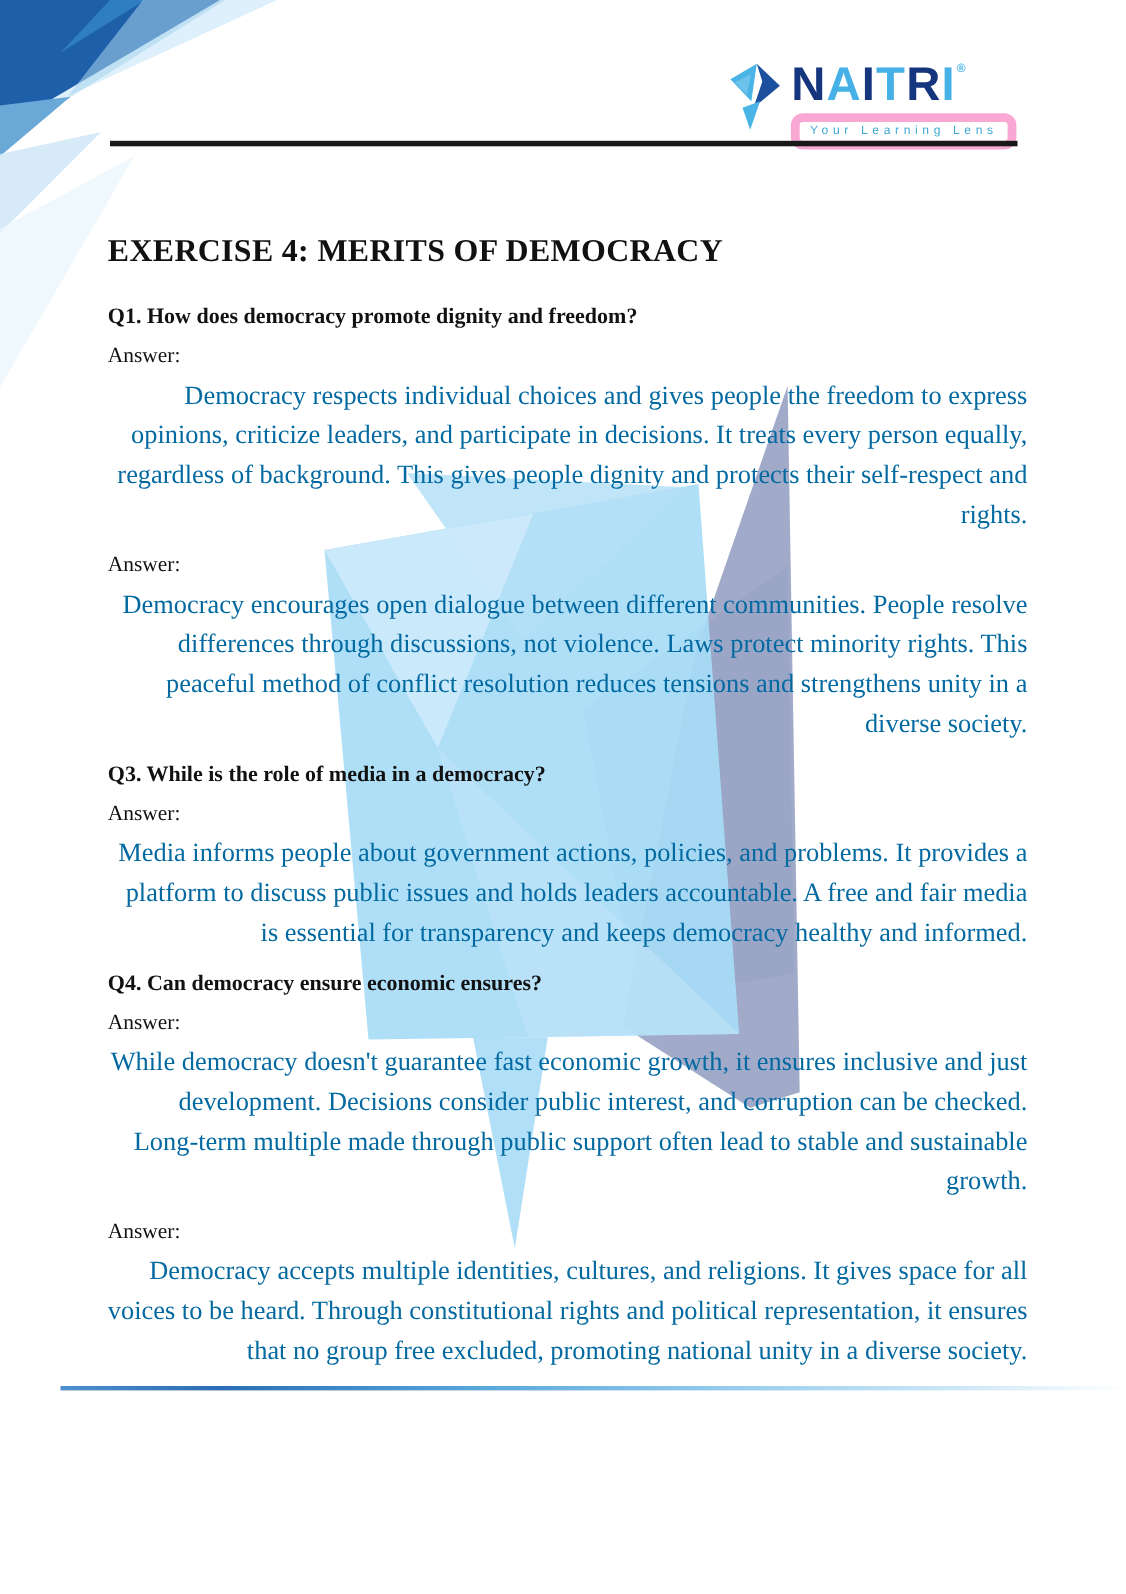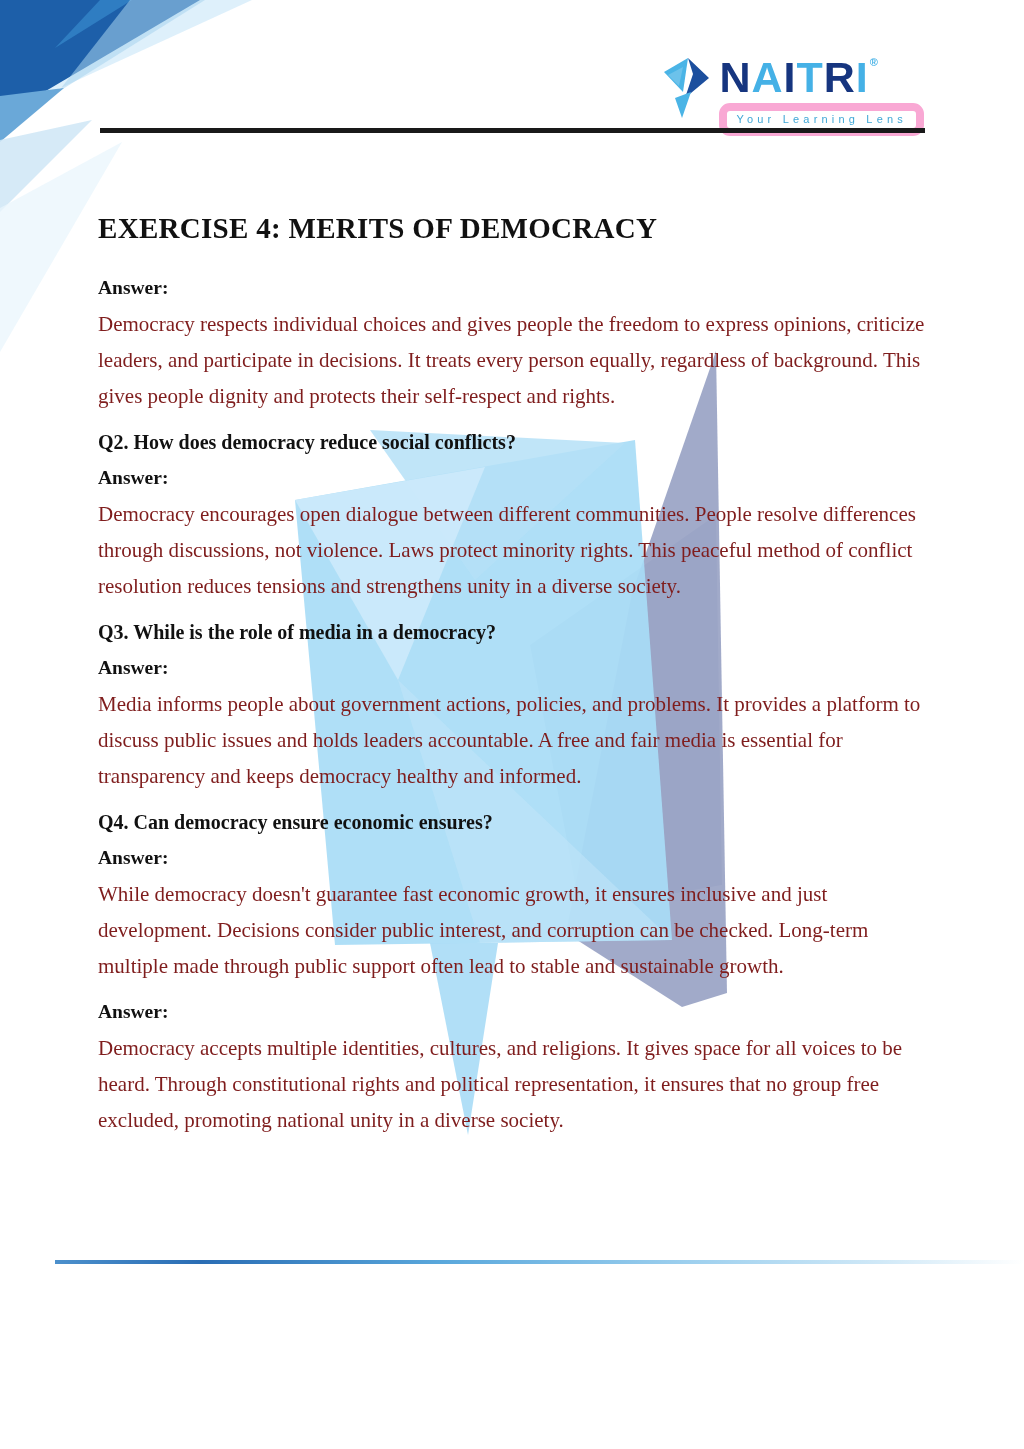--- a/index.html
+++ b/index.html
@@ -39,22 +39,22 @@
     background:#191919; z-index:2;
   }
   
   #content { position:absolute; top:160px; left:98px; width:836px; z-index:2;margin-top:48px; }
   #page-title {
     font-size:29px; font-weight:bold; line-height:40px;
     letter-spacing:0.3px; margin-bottom:22px; color:#111;
   }
   .qa-block { margin-bottom:10px; }
   .qa-question { font-size:20px; font-weight:bold; line-height:36px; color:#111; }
-  .qa-answer-label { font-size:19.5px; font-weight:bold; line-height:36px; color:#111; }
-  .qa-answer { font-size:21px; line-height:36px; color:#7f1d1d; text-align:left; }
+  .qa-answer-label { font-size:19.5px; font-weight:normal; line-height:36px; color:#111; }
+  .qa-answer { font-size:24px; line-height:36px; color:#0369a1; text-align:right; }
   
   #footer-line {
     position:absolute; top:1260px; left:55px; width:969px; height:4px; z-index:2;
     background:linear-gradient(90deg,
       #4c90cc 0%, #2a6db4 15%, #5aa8dc 40%, #9ccfee 65%,
       #cfe8f7 85%, rgba(255,255,255,0) 100%);
   }
 </style>
 </head>
 <body>
@@ -99,26 +99,26 @@
     <div id="tagline-box">Your Learning Lens</div>
   </div>
 </div>
 
 <div id="header-rule"></div>
 
 <div id="content">
   <h1 id="page-title">EXERCISE 4: MERITS OF DEMOCRACY</h1>
 
   <div class="qa-block">
+    <div class="qa-question">Q1. How does democracy promote dignity and freedom?</div>
     <div class="qa-answer-label">Answer:</div>
     <div class="qa-answer">Democracy respects individual choices and gives people the freedom to express opinions, criticize leaders, and participate in decisions. It treats every person equally, regardless of background. This gives people dignity and protects their self-respect and rights.</div>
   </div>
 
   <div class="qa-block">
-    <div class="qa-question">Q2. How does democracy reduce social conflicts?</div>
     <div class="qa-answer-label">Answer:</div>
     <div class="qa-answer">Democracy encourages open dialogue between different communities. People resolve differences through discussions, not violence. Laws protect minority rights. This peaceful method of conflict resolution reduces tensions and strengthens unity in a diverse society.</div>
   </div>
 
   <div class="qa-block">
     <div class="qa-question">Q3. While is the role of media in a democracy?</div>
     <div class="qa-answer-label">Answer:</div>
     <div class="qa-answer">Media informs people about government actions, policies, and problems. It provides a platform to discuss public issues and holds leaders accountable. A free and fair media is essential for transparency and keeps democracy healthy and informed.</div>
   </div>
 

